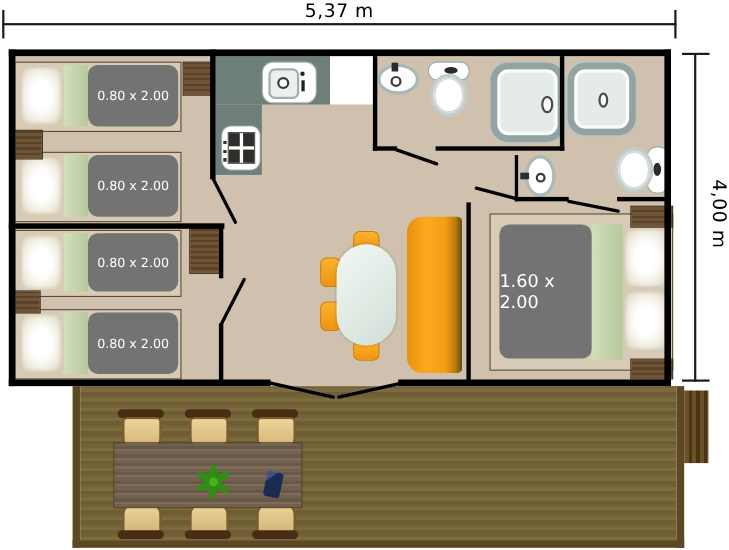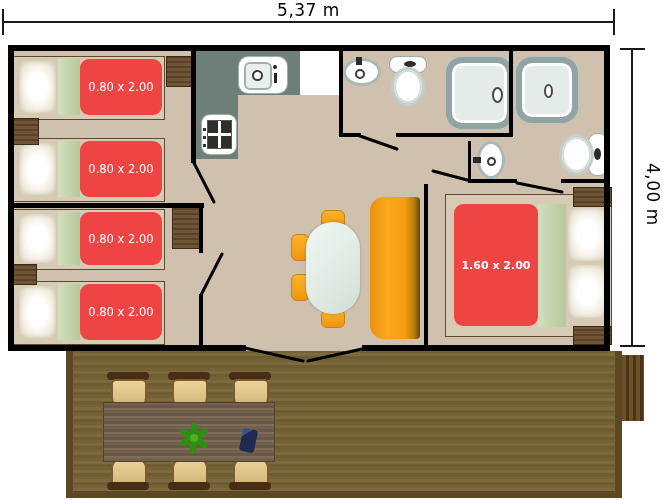--- a/index.html
+++ b/index.html
@@ -10,23 +10,23 @@
   .dimline{position:absolute;background:#1a1a1a;}
   .dimlabel{position:absolute;color:#000;font-size:17px;letter-spacing:.5px;}
   .floor{position:absolute;background:#cfc1ad;}
   .wood{position:absolute;border:1px solid #3a2a16;
         background:repeating-linear-gradient(0deg,#6f5436 0 3px,#59412a 3px 5px);}
   .bed{position:absolute;background:#d8cbb5;border:1px solid #5a4b30;}
   .pillow{position:absolute;border-radius:7px;
           background:radial-gradient(ellipse at 50% 50%,#ffffff 35%,#f1ede1 65%,#d8d1bd 100%);
           box-shadow:inset 0 0 4px #c9c0a8;}
   .blanket{position:absolute;background:linear-gradient(90deg,#d2dfbc,#b7c89c);}
-  .mattress{position:absolute;background:#ef4444;border-radius:9px;display:flex;
+  .mattress{position:absolute;background:#737373;border-radius:9px;display:flex;
             align-items:center;justify-content:center;color:#fff;font-size:11.5px;}
-  .mattress.big{font-size:11px;font-weight:bold;}
+  .mattress.big{font-size:16px;}
   .counter{position:absolute;background:#6d7f78;}
   .fixture-white{position:absolute;background:#fff;}
   .shower{position:absolute;background:#e4ebe8;border:6px solid #92a4a1;border-radius:16px;
           box-shadow:inset 0 0 0 3px #fbfdfc, 0 0 0 1px #b9c5c2;}
   .shower .handle{position:absolute;right:4px;top:50%;margin-top:-6px;width:7px;height:12px;
           border-radius:50%;background:#fff;border:2px solid #4a4a4a;}
   .oval{position:absolute;border-radius:50%;background:#fff;border:3px solid #a9b9b5;}
   .stool{position:absolute;background:linear-gradient(180deg,#fbb32a,#ef9410);border:1px solid #d07e06;border-radius:6px;}
   .chair-seat{position:absolute;background:linear-gradient(180deg,#ecd49a,#d3b477);border:2px solid #7d5c31;border-radius:5px 5px 11px 11px;}
   .chair-back{position:absolute;background:#462d14;border-radius:4px;}

